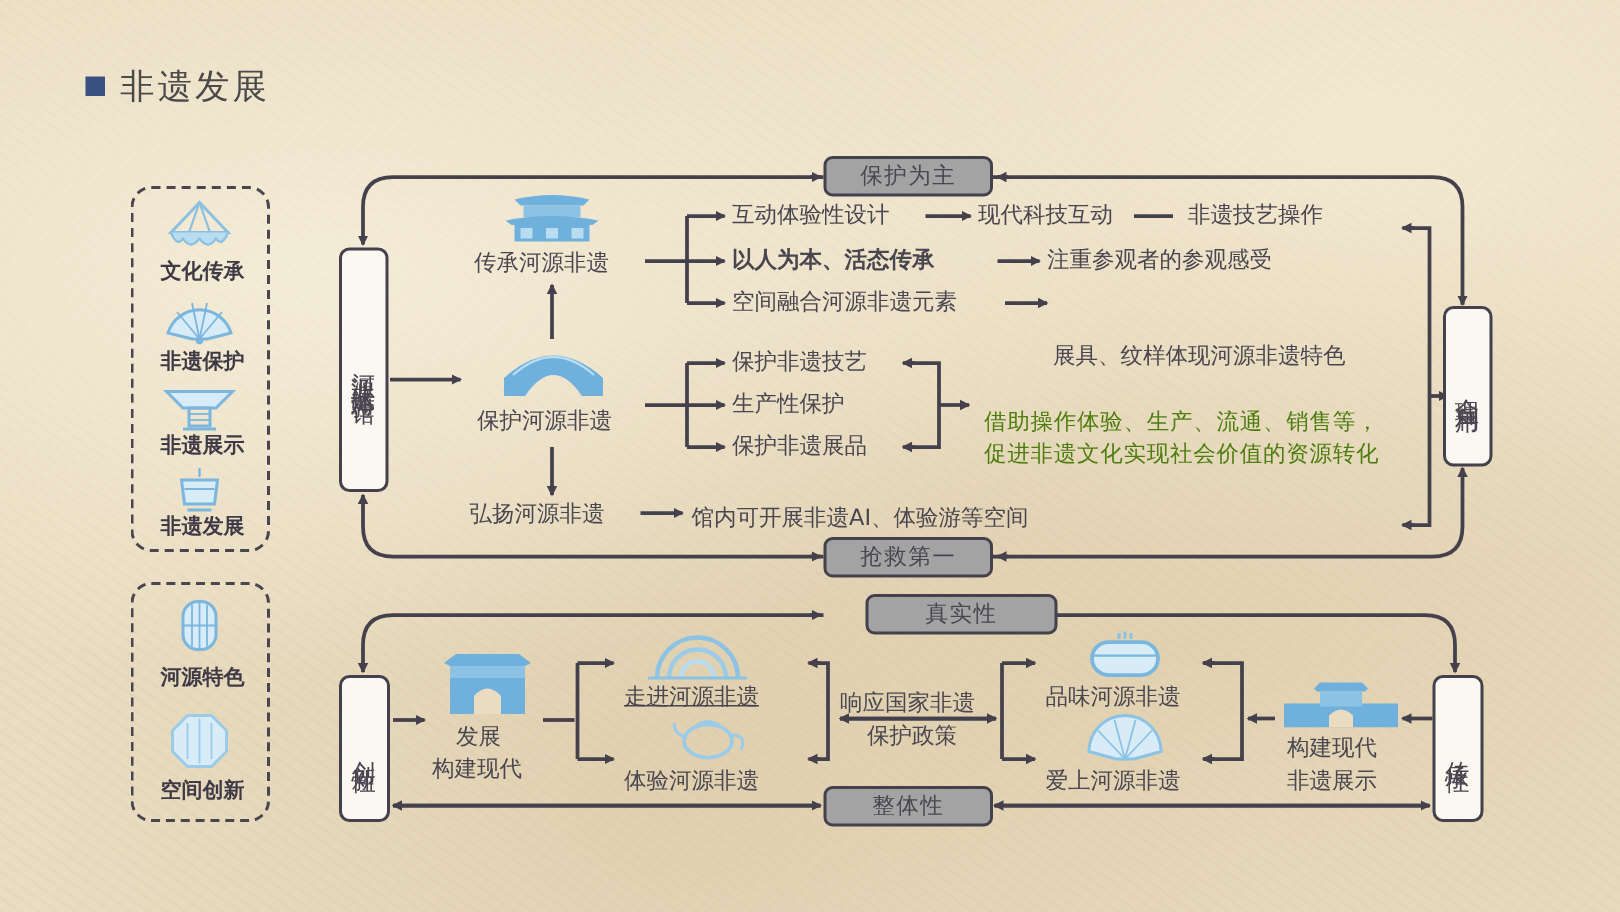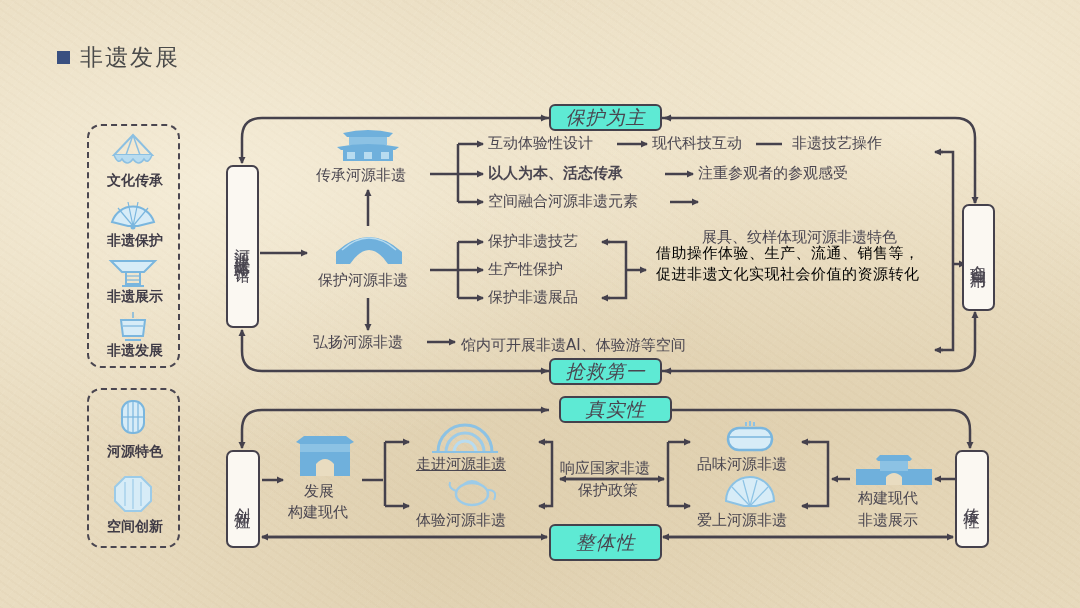--- a/index.html
+++ b/index.html
@@ -30,26 +30,26 @@
   }
   .side-icon { position: absolute; }
 
   .vbox {
     position: absolute; background: #fbf8f2; border: 2.5px solid #45414c;
     border-radius: 7px; display: flex; flex-direction: column; align-items: center;
     justify-content: center; font-size: 16px; line-height: 23px; color: #4a4650;
     writing-mode: vertical-rl; text-orientation: upright; letter-spacing: 3px;
   }
   .hbox {
-    position: absolute; background: #5eead4; border: 2.5px solid #45414c;
+    position: absolute; background: #a3a3a3; border: 2.5px solid #45414c;
     border-radius: 6px; display: flex; align-items: center; justify-content: center;
-    font-size: 19px; color: #4a4650; letter-spacing: 1px; font-style: italic;
+    font-size: 15px; color: #4a4650; letter-spacing: 1px;
   }
   .txt { position: absolute; font-size: 15px; color: #4a4650; white-space: nowrap; }
-  .para { position: absolute; font-size: 15px; color: #000000; line-height: 21px; width: 300px; letter-spacing: 0.5px; }
+  .para { position: absolute; font-size: 15px; color: #4d7c0f; line-height: 21px; width: 300px; letter-spacing: 0.5px; margin-top: 28px; }
 
   svg.lines { position: absolute; left: 0; top: 0; pointer-events: none; }
 </style>
 </head>
 <body>
 
 <div class="abs title-square"></div>
 <div class="abs title">非遗发展</div>
 
 <div class="dashed-group" style="left:87px; top:124px; width:93px; height:244px;"></div>
@@ -249,24 +249,24 @@
 <div class="para" style="left:656px; top:243px; width:275px;">借助操作体验、生产、流通、销售等，促进非遗文化实现社会价值的资源转化</div>
 
 <div class="txt" style="left:461px; top:336px;">馆内可开展非遗AI、体验游等空间</div>
 
 <div class="vbox" style="left:226px; top:450px; width:34px; height:98px;">
   <span>创新性</span>
 </div>
 <div class="vbox" style="left:955px; top:450px; width:34px; height:98px;">
   <span>传承性</span>
 </div>
-<div class="hbox" style="left:559px; top:396px; width:113px; height:27px;">
+<div class="hbox" style="left:577px; top:396px; width:128px; height:27px;">
   <span>真实性</span>
 </div>
-<div class="hbox" style="left:549px; top:524px; width:113px; height:37px;">
+<div class="hbox" style="left:549px; top:524px; width:113px; height:27px;">
   <span>整体性</span>
 </div>
 
 <svg class="abs" style="left:294px; top:434px;" width="62" height="42" viewBox="0 0 62 42">
   <path d="M2 8 L10 2 L52 2 L60 8 L56 10 L6 10 Z" fill="#6fb0dc"></path>
   <rect x="6" y="10" width="50" height="8" fill="#8cc2e4"></rect>
   <rect x="6" y="18" width="50" height="24" fill="#6fb0dc"></rect>
   <path d="M22 42 L22 30 Q31 20 40 30 L40 42 Z" fill="#e9dcc0"></path>
 </svg>
 <div class="txt" style="left:304px; top:482px;">发展</div>

